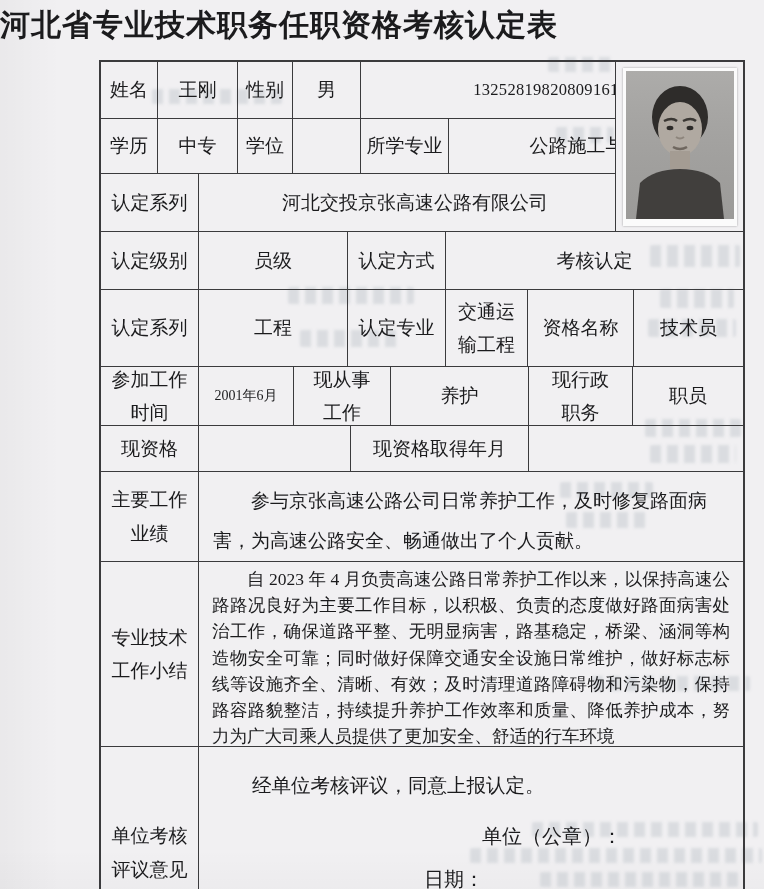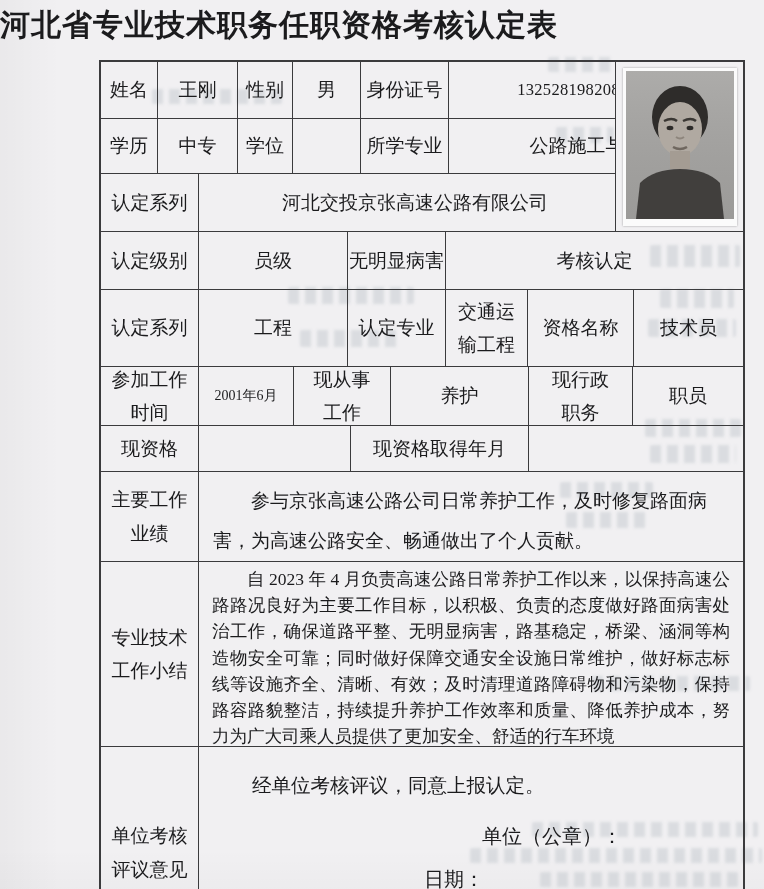--- a/index.html
+++ b/index.html
@@ -105,21 +105,20 @@
 
 <div class="title">河北省专业技术职务任职资格考核认定表</div>
 
 <div class="tbl">
 
   <div class="row r1">
     <div class="cell w57">姓名</div>
     <div class="cell w80">王刚</div>
     <div class="cell w55">性别</div>
     <div class="cell w68">男</div>
-    <div class="cell w88">身份证号</div>
     <div class="cell grow idnum">13252819820809161X</div>
   </div>
 
   <div class="row r2">
     <div class="cell w57">学历</div>
     <div class="cell w80">中专</div>
     <div class="cell w55">学位</div>
     <div class="cell w68"></div>
     <div class="cell w88">所学专业</div>
     <div class="cell grow">公路施工与养护</div>
@@ -151,21 +150,21 @@
         <ellipse cx="64" cy="57" rx="3.4" ry="2.2" fill="#2c2a28"></ellipse>
         <path d="M50 66 q4 3 8 0" stroke="#8d857c" stroke-width="2" fill="none"></path>
         <path d="M47 76 q7 4 14 0" stroke="#6f675f" stroke-width="2.5" fill="none"></path>
       </svg>
     </div>
   </div>
 
   <div class="row r4">
     <div class="cell w98">认定级别</div>
     <div class="cell w149">员级</div>
-    <div class="cell w98">无明显病害</div>
+    <div class="cell w98">认定方式</div>
     <div class="cell grow">考核认定</div>
   </div>
 
   <div class="row r5">
     <div class="cell w98">认定系列</div>
     <div class="cell w149">工程</div>
     <div class="cell w98">认定专业</div>
     <div class="cell w82">
         <span class="narrow60">交通运输工程</span>
       </div>

